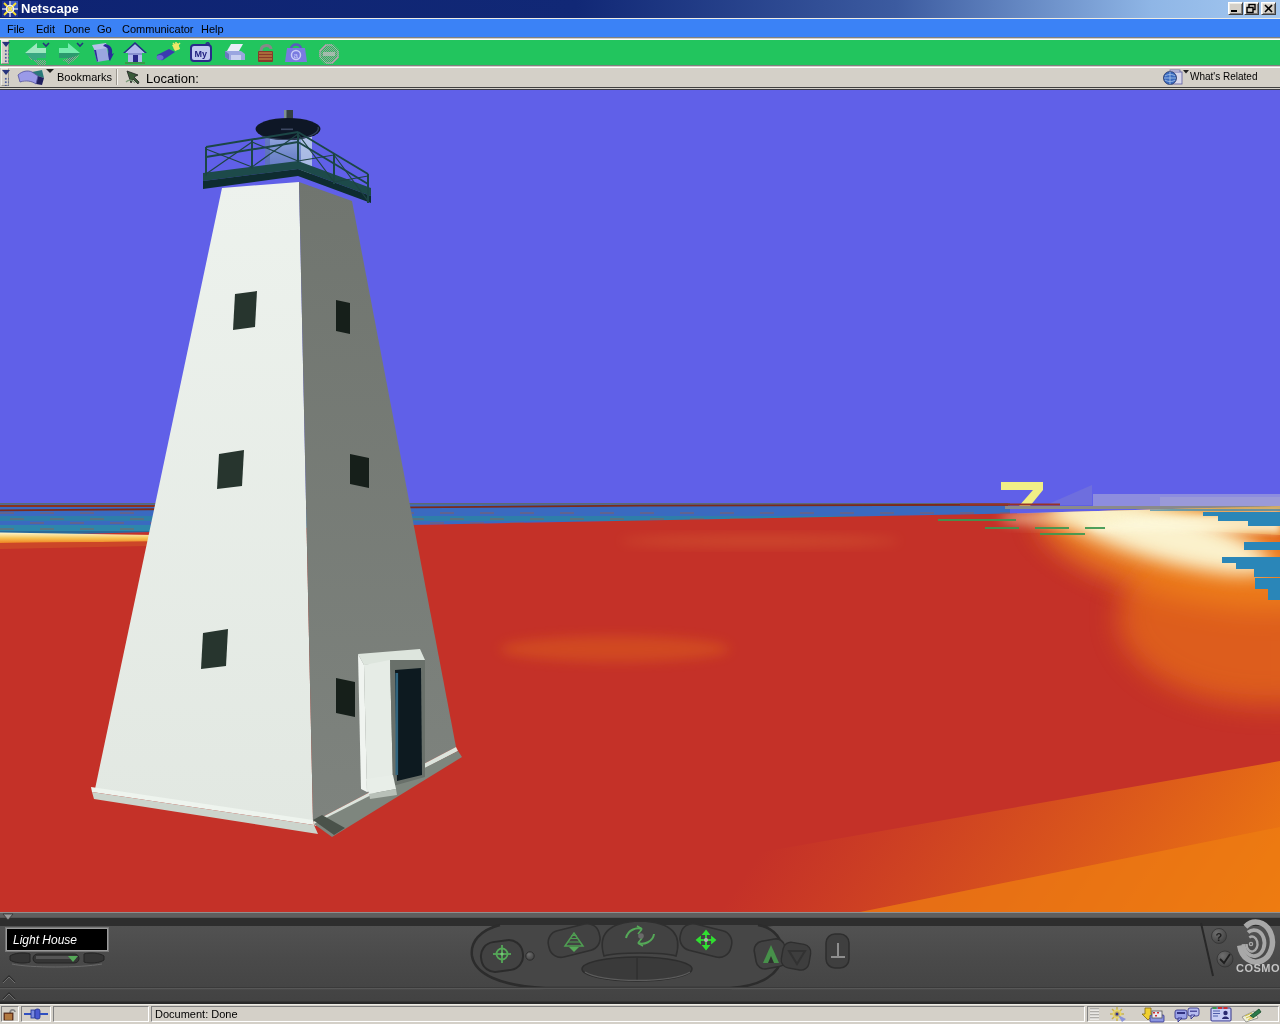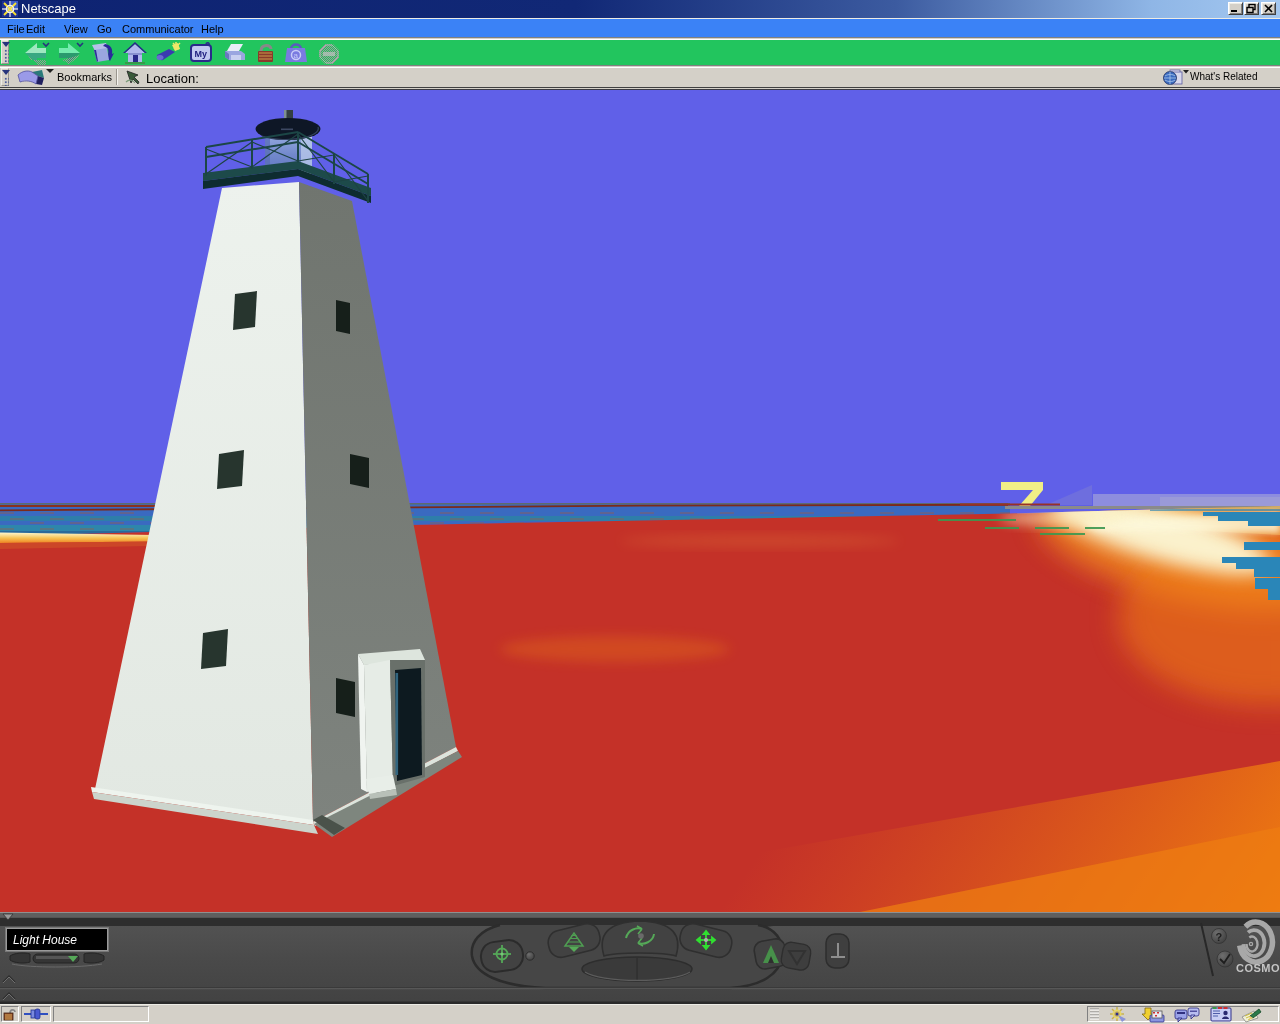--- a/index.html
+++ b/index.html
@@ -1,17 +1,17 @@
 <!DOCTYPE html>
 <html><head><meta charset="utf-8"><title>Netscape</title><style>
 *{margin:0;padding:0;box-sizing:border-box}
 html,body{width:1280px;height:1024px;overflow:hidden;background:#d4d0c8;font-family:"Liberation Sans",sans-serif}
 .abs{position:absolute}
 #titlebar{position:absolute;left:0;top:0;width:1280px;height:18px;background:linear-gradient(to right,#0e2372 0%,#112876 45%,#3c5ba0 70%,#8fb6e6 90%,#a4c8f0 100%)}
-#titlebar .ttl{position:absolute;left:21px;top:1px;color:#fff;font-size:13px;font-weight:normal;letter-spacing:0px}
+#titlebar .ttl{position:absolute;left:21px;top:1px;color:#fff;font-size:13px;font-weight:bold;letter-spacing:0px}
 .winbtn{position:absolute;top:2px;width:15px;height:13px;background:#d4d0c8;border:1px solid;border-color:#fff #404040 #404040 #fff;box-shadow:inset 1px 1px 0 #ecebe5, inset -1px -1px 0 #808080;font-size:9px;text-align:center;line-height:11px;color:#000}
 #menubar{position:absolute;left:0;top:18px;width:1280px;height:20px;background:#3b82f6;border-bottom:1px solid #808080;box-shadow:inset 0 1px 0 #ecebe5}
 .menu{position:absolute;top:5px;font-size:11px;color:#000}
 #toolbar{position:absolute;left:0;top:39px;width:1280px;height:27px;background:#22c55e;border-bottom:1px solid #808080;box-shadow:inset 0 1px 0 #fff}
 #locbar{position:absolute;left:0;top:67px;width:1280px;height:21px;background:#d4d0c8;border-bottom:1px solid #404040;box-shadow:inset 0 1px 0 #fff}
 .grip{position:absolute;left:1px;width:8px;background:#d4d0c8;border:1px solid;border-color:#ecebe5 #9a968e #9a968e #ecebe5}
 .gripdots{position:absolute;left:1.5px;width:5px;background-image:radial-gradient(#4a5a9a 30%,transparent 34%);background-size:3.5px 3.5px}
 .griparr{position:absolute;left:0px;width:0;height:0;border-left:4px solid transparent;border-right:4px solid transparent;border-top:5px solid #26347c}
 #locfield{position:absolute;left:193px;top:2px;width:964px;height:17px;background:#fff;border:1px solid;border-color:#404040 #fff #fff #404040;box-shadow:inset 1px 1px 0 #808080;font-size:11px;line-height:15px;padding-left:4px;white-space:nowrap;overflow:hidden}
 #locdrop{position:absolute;right:1px;top:1px;width:15px;height:13px;background:#d4d0c8;border:1px solid;border-color:#ecebe5 #404040 #404040 #ecebe5}
@@ -46,22 +46,22 @@
       </svg></div>
  <div class="winbtn" style="left:1261px"><svg width="13" height="11">
         <g stroke="#000" stroke-width="1.6">
           <line x1="3" y1="2" x2="10" y2="9"></line>
           <line x1="10" y1="2" x2="3" y2="9"></line>
         </g>
       </svg></div>
 </div>
 <div id="menubar">
  <span class="menu" style="left:7px">File</span>
- <span class="menu" style="left:26px">Edit</span>
- <span class="menu" style="left:64px">View</span>
+ <span class="menu" style="left:36px">Edit</span>
+ <span class="menu" style="left:64px">Done</span>
  <span class="menu" style="left:97px">Go</span>
  <span class="menu" style="left:122px">Communicator</span>
  <span class="menu" style="left:201px">Help</span>
 </div>
 <div id="toolbar">
  <div class="grip" style="top:1px;height:24px">
       <div class="griparr" style="top:1px"></div>
       <div class="gripdots" style="top:8px;height:15px"></div>
     </div>
  <svg class="abs" style="left:20px;top:2px" width="1240" height="25" id="tbicons" xmlns="http://www.w3.org/2000/svg" viewBox="0 0 1240 25">
@@ -443,20 +443,21 @@
           <line x1="3" y1="12" x2="10" y2="12"></line>
         </g>
       </svg></div>
  <div class="sunk" style="left:21px;width:30px"><svg width="28" height="14" viewBox="0 0 28 14">
         <line x1="2" y1="7" x2="9" y2="7" stroke="#3050c0" stroke-width="2"></line>
         <rect x="9" y="3" width="4" height="8" fill="#7a8ae0" stroke="#203090" stroke-width="0.8"></rect>
         <rect x="13" y="2" width="5" height="10" rx="2" fill="#4a5ad0" stroke="#203090" stroke-width="0.8"></rect>
         <line x1="18" y1="7" x2="26" y2="7" stroke="#3050c0" stroke-width="2"></line>
       </svg></div>
  <div class="sunk" style="left:53px;width:96px"></div>
+ <div class="sunk" style="left:151px;width:934px;font-size:11px;line-height:15px;padding-left:3px">Document: Done</div>
  <div class="sunk" style="left:1087px;width:192px"></div>
     <svg style="position:absolute;left:1087px;top:2px" width="192" height="17" xmlns="http://www.w3.org/2000/svg" viewBox="0 0 192 17">
       <g stroke="#8a8a8a" stroke-width="1">
         <line x1="3" y1="3" x2="12" y2="3"></line>
         <line x1="3" y1="6" x2="12" y2="6"></line>
         <line x1="3" y1="9" x2="12" y2="9"></line>
         <line x1="3" y1="12" x2="12" y2="12"></line>
       </g>
       <g stroke="#fff" stroke-width="1">
         <line x1="3" y1="4" x2="12" y2="4"></line>

